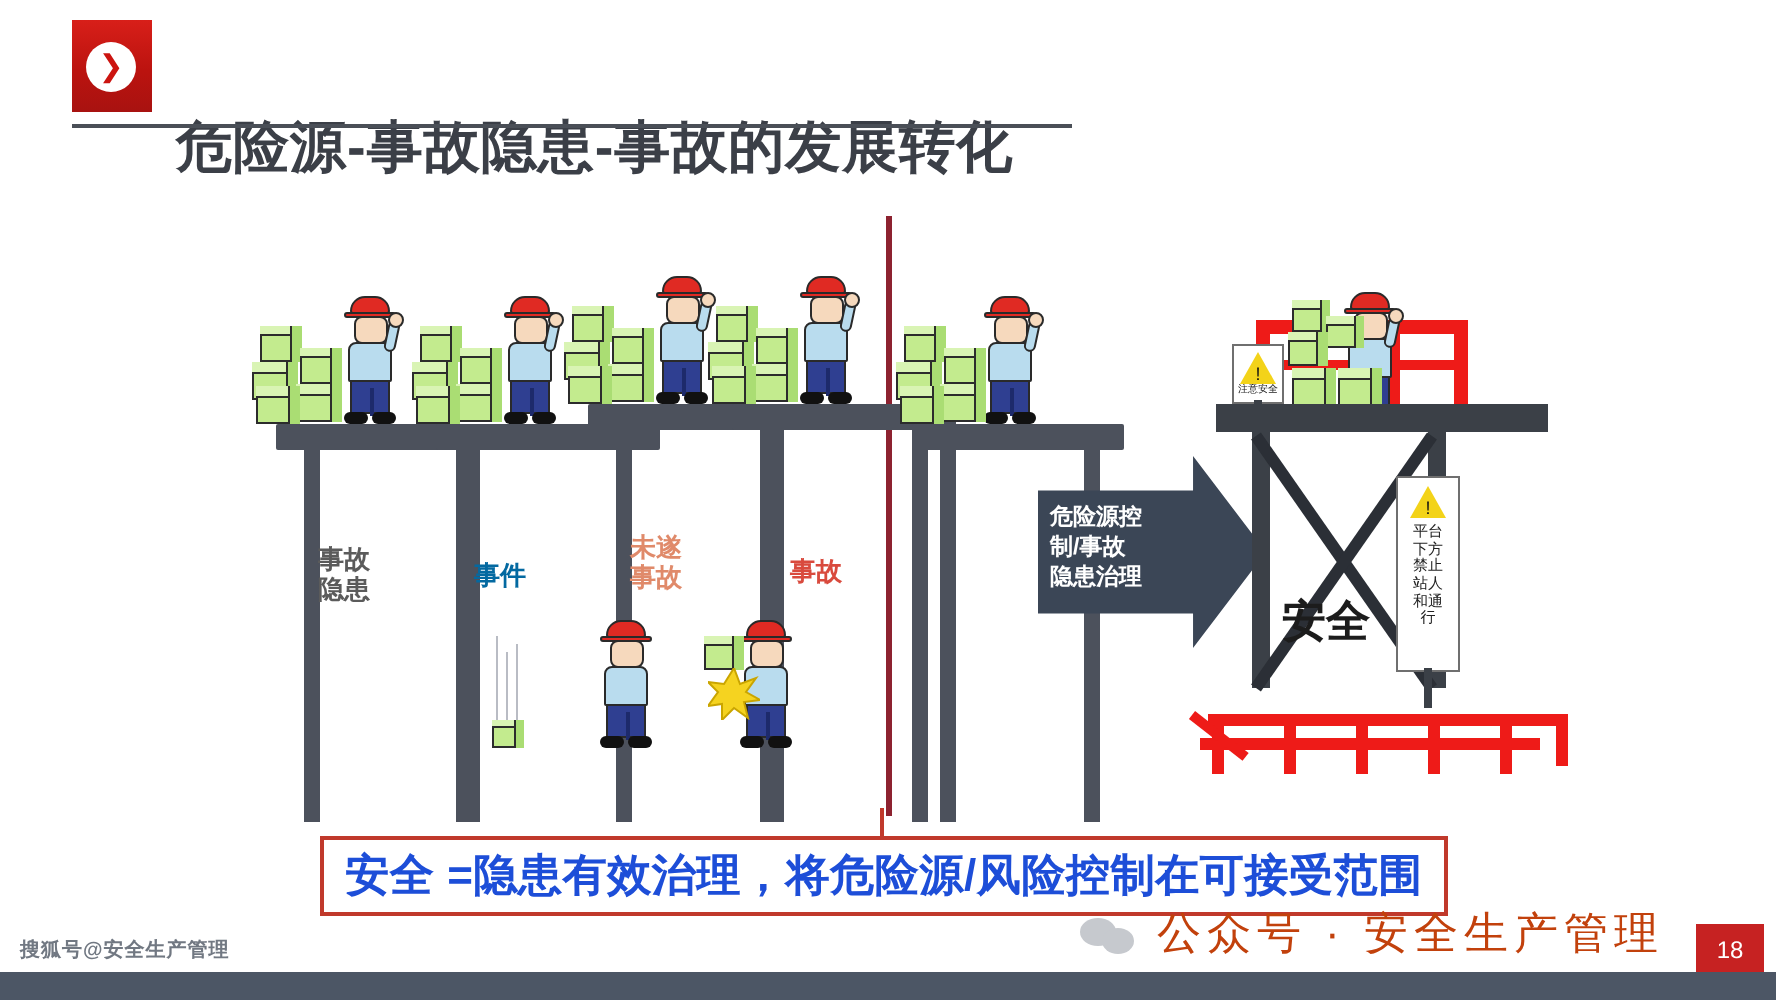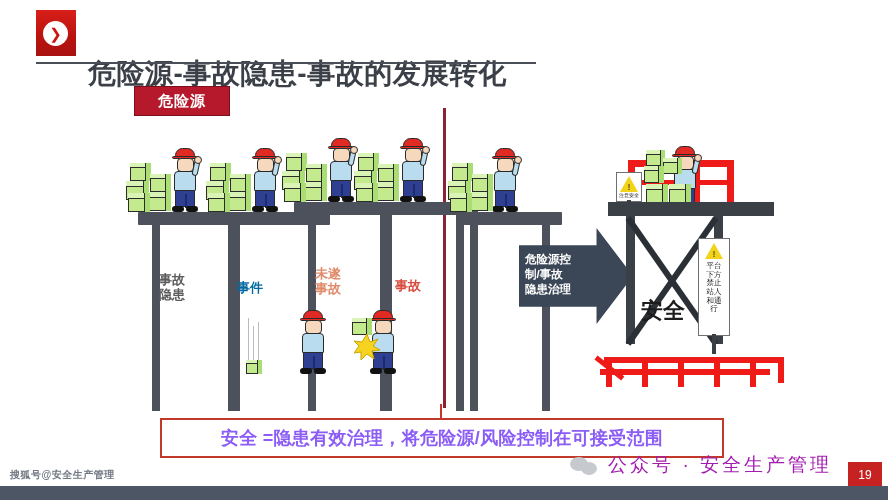--- a/index.html
+++ b/index.html
@@ -132,31 +132,31 @@
   
   .fence{position:absolute;left:600px;top:345px;width:190px;height:46px;}
   .fence .fbar{position:absolute;background:#ee1b18;}
 
   
   .banner{
     position:absolute;left:160px;top:418px;width:560px;height:36px;
     border:2px solid #c0392b;background:#fff;
     display:flex;align-items:center;justify-content:center;
   }
-  .banner span{font-size:18px;font-weight:bold;color:#8b5cf6;letter-spacing:.3px;}
+  .banner span{font-size:22px;font-weight:bold;color:#1d4ed8;letter-spacing:.3px;}
   .banner-stem{position:absolute;left:440px;top:404px;width:2px;height:16px;background:#c0392b;}
 
   
   .wm-left{
     position:absolute;left:10px;top:468px;font-size:10px;font-weight:bold;
     color:#59616d;opacity:.85;letter-spacing:.5px;
   }
   .wm-right{
     position:absolute;right:56px;top:452px;display:flex;align-items:center;gap:8px;
-    color:#a21caf;font-size:19px;letter-spacing:3px;
+    color:#c2410c;font-size:22px;letter-spacing:3px;
   }
   .wx{position:relative;width:30px;height:20px;flex:0 0 auto;}
   .wx b{position:absolute;border-radius:50%;background:#c6c9ce;display:block;}
   .pagebadge{
     position:absolute;right:6px;top:462px;width:34px;height:26px;background:#c62222;
     color:#fff;font-size:12px;display:flex;align-items:center;justify-content:center;
   }
   .botbar{position:absolute;left:0;top:486px;width:888px;height:14px;background:#4c5665;}
 </style>
 </head>
@@ -167,23 +167,20 @@
   <div class="hdr">
     <div class="hdr-badge">
       <div class="circ">
         <div class="chev">❯</div>
       </div>
     </div>
     <div class="hdr-title">危险源-事故隐患-事故的发展转化</div>
     <div class="hdr-rule"></div>
   </div>
 
-  <div class="tag-hazard">
-    <span>危险源</span>
-  </div>
 
   <div class="divider"></div>
 
   <div class="plat" style="left:138px;top:212px;width:112px;">
     <div class="deck" style="width:112px;"></div>
     <div class="leg" style="left:14px;height:186px;"></div>
     <div class="leg" style="left:90px;height:186px;"></div>
   </div>
   <div class="worker" style="left:168px;top:148px;">
     <div class="w-helmet"></div>
@@ -421,16 +418,16 @@
   <div class="wm-left">搜狐号@安全生产管理</div>
 
   <div class="wm-right">
     <span class="wx">
       <b style="left:0;top:2px;width:18px;height:14px;"></b>
       <b style="left:11px;top:7px;width:16px;height:13px;"></b>
     </span>
     <span>公众号 · 安全生产管理</span>
   </div>
 
-  <div class="pagebadge">19</div>
+  <div class="pagebadge">18</div>
   <div class="botbar"></div>
 
 </div>
 
 </body></html>

